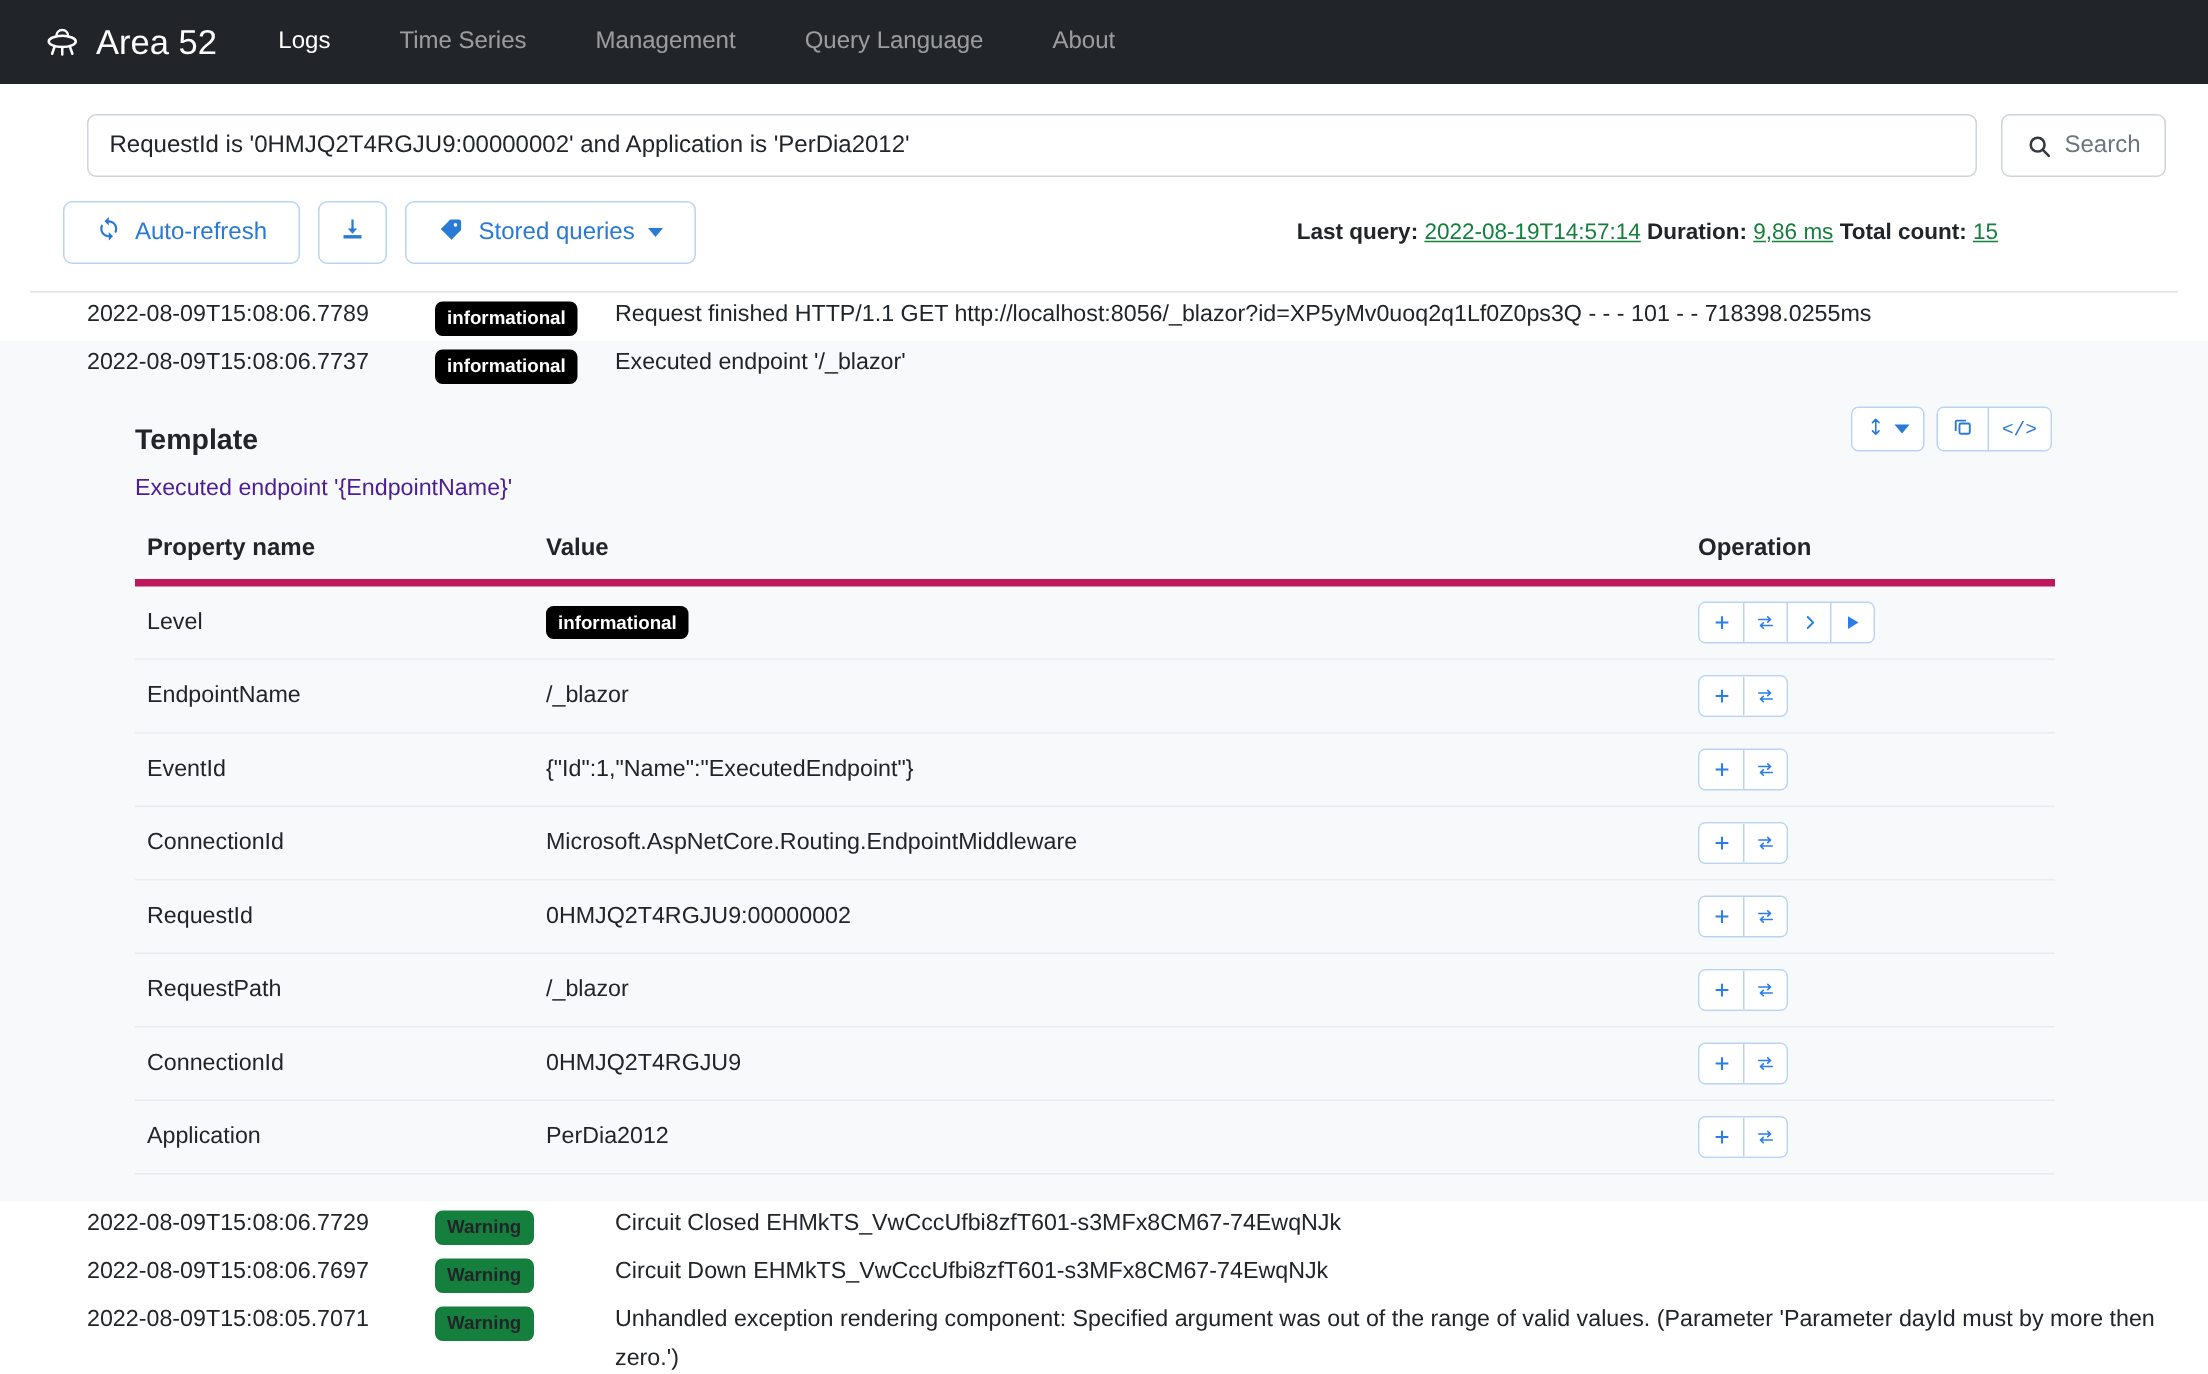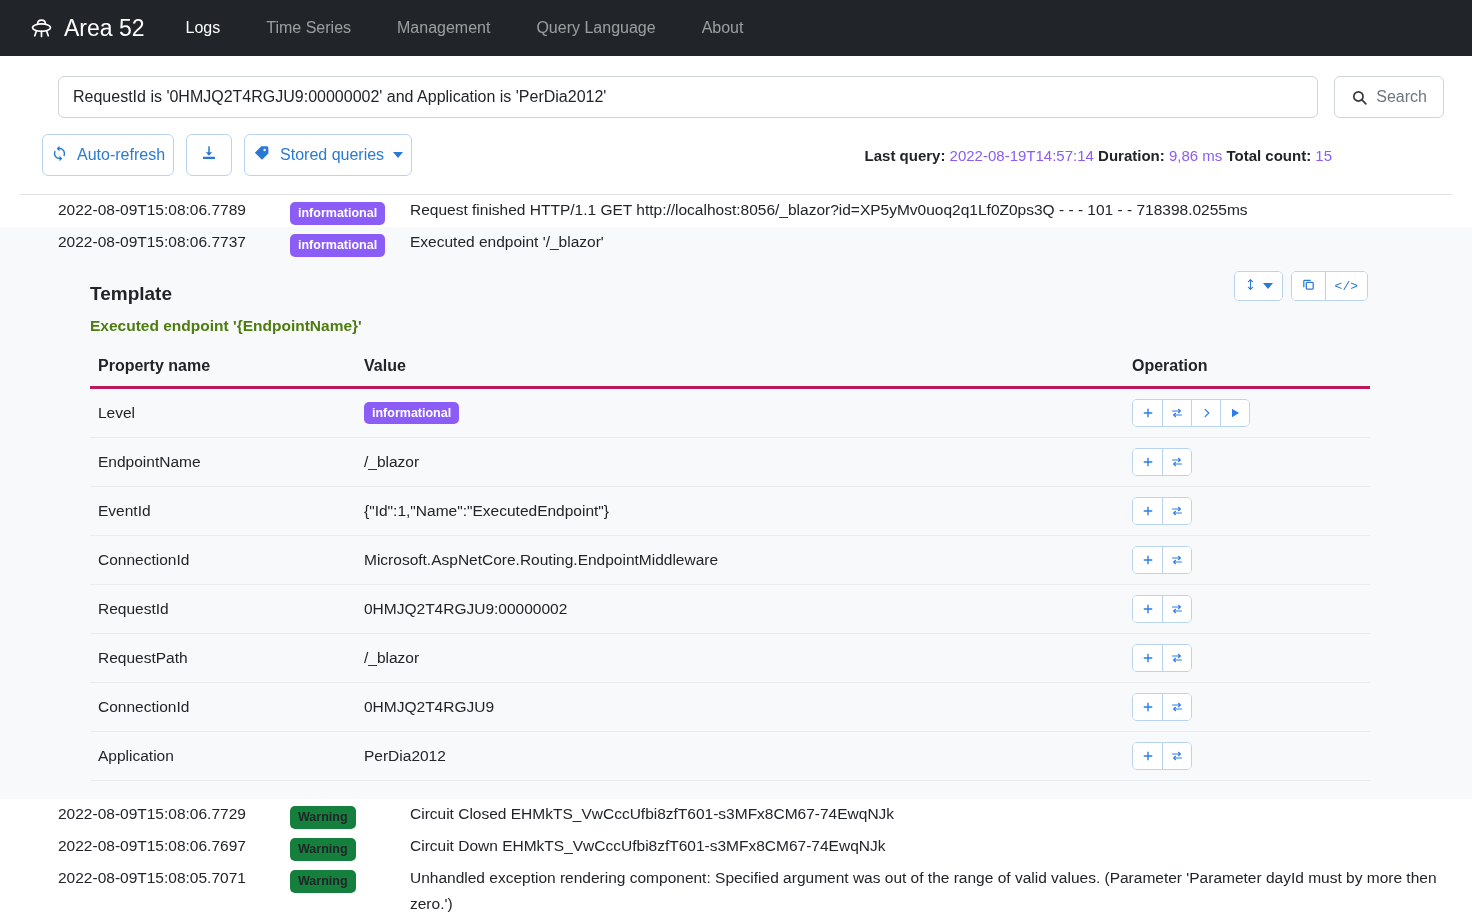--- a/index.html
+++ b/index.html
@@ -104,21 +104,21 @@
     border: 1px solid #b9d4f3;
     border-radius: 6px;
     background: #fff;
     color: #2979d6;
     font-size: 16px;
     font-family: "Liberation Sans", sans-serif;
     display: inline-flex;
     align-items: center;
     justify-content: center;
     gap: 9px;
-    padding: 0 8px;
+    padding: 0 21px;
     cursor: pointer;
     box-sizing: border-box;
   }
   .btn-out + .btn-out { margin-left: 12px; }
   .btn-icon-only { padding: 0 12px; min-width: 46px; }
   .caret {
     width: 0; height: 0;
     border-left: 5px solid transparent;
     border-right: 5px solid transparent;
     border-top: 6px solid currentColor;
@@ -127,21 +127,21 @@
   .status {
     position: absolute;
     right: 112px;
     top: 50%;
     transform: translateY(-50%);
     font-size: 15px;
     color: #212529;
     white-space: nowrap;
   }
   .status b { font-weight: 700; }
-  .status .val { color: #8b5cf6; }
+  .status .val { color: #15803d; text-decoration: underline; }
 
   .hr {
     border: 0;
     border-top: 1px solid #dee2e6;
     margin: 18px 20px 0 20px;
   }
 
   
   .log-list { margin: 0; }
   .log-row {
@@ -164,21 +164,21 @@
   .badge {
     display: inline-block;
     border-radius: 5px;
     font-size: 12.5px;
     font-weight: 700;
     line-height: 1;
     padding: 5px 8px;
     color: #fff;
     white-space: nowrap;
   }
-  .badge.informational { background: #8b5cf6; }
+  .badge.informational { background: #000000; }
   .badge.warning { background: #15803d; color: #212529; }
   .badge.error { background: #dc3545; }
   .msg { flex: 1; min-width: 0; }
 
   
   .detail {
     background: #f8f9fa;
     padding: 10px 20px 18px 20px;
     position: relative;
   }
@@ -213,34 +213,34 @@
   }
   .grp .gbtn + .gbtn { border-left: 1px solid #b9d4f3; }
 
   .detail-inner { padding-left: 70px; padding-right: 82px; }
   .tpl-title {
     font-size: 19px;
     font-weight: 700;
     margin: 14px 0 12px 0;
     color: #212529;
   }
-  .tpl-text { font-size: 15.5px; margin-bottom: 22px; color: #4d7c0f; font-weight: bold; }
+  .tpl-text { font-size: 15.5px; margin-bottom: 22px; color: #4c1d95; }
 
   table.props {
     width: 100%;
     border-collapse: collapse;
     table-layout: fixed;
   }
   table.props th {
     text-align: left;
     font-size: 16px;
     font-weight: 700;
     padding: 0 8px 11px 8px;
     color: #212529;
-    border-bottom: 3px solid #be185d;
+    border-bottom: 5px solid #be185d;
   }
   table.props td {
     padding: 10px 8px;
     font-size: 15.5px;
     border-bottom: 1px solid #e9ecef;
     vertical-align: middle;
     color: #212529;
     overflow: hidden;
     text-overflow: ellipsis;
     white-space: nowrap;

